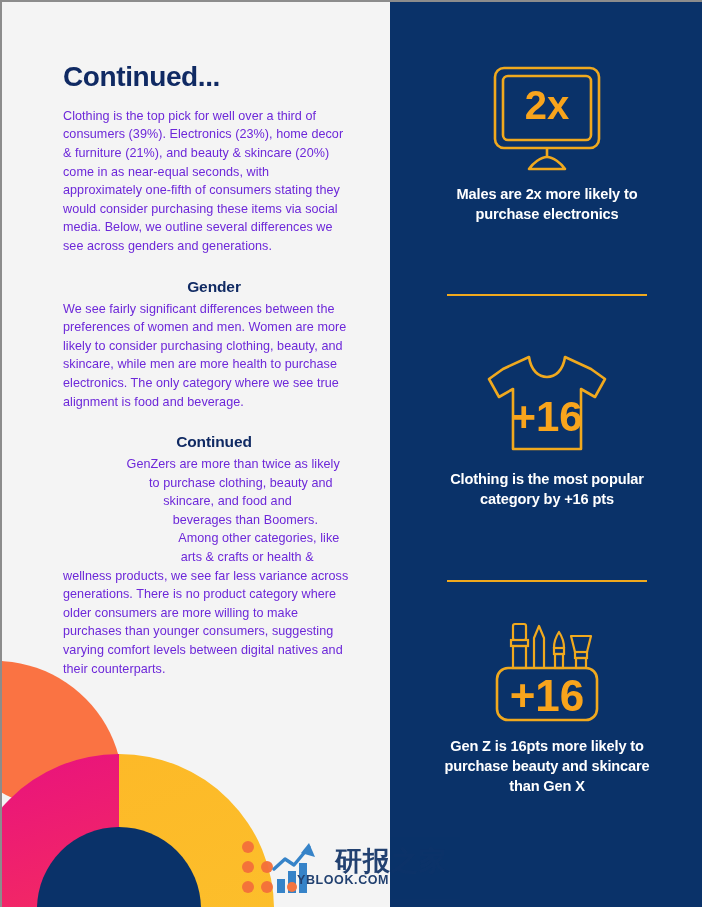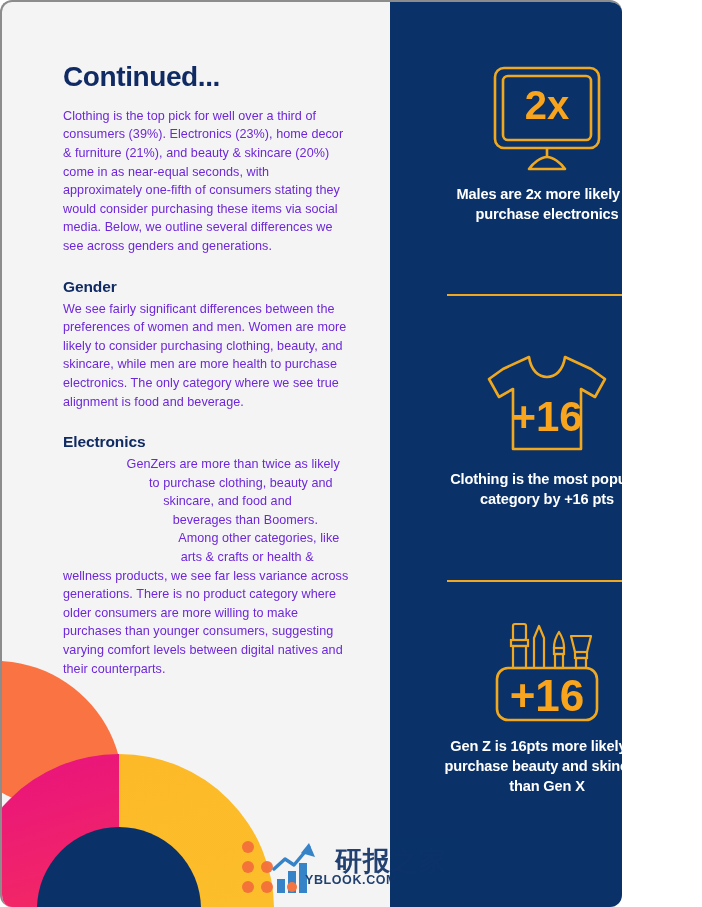--- a/index.html
+++ b/index.html
@@ -4,27 +4,26 @@
 <style>
   html,body{margin:0;padding:0;}
   body{
     width:702px;height:907px;
     background:#ffffff;
     font-family:"Liberation Sans","DejaVu Sans",sans-serif;
     overflow:hidden;
   }
   .page{
     position:relative;
-    width:622px;height:907px;
+    width:702px;height:907px;
     background:#f4f4f4;
     overflow:hidden;
     box-sizing:border-box;
     border-left:2px solid #8c8c8c;
     border-top:2px solid #8c8c8c;
-    border-radius:12px;
   }
 
   
   .navy-panel{
     position:absolute;
     left:388px;top:0;
     width:314px;height:907px;
     background:#0a3269;
     z-index:3;
   }
@@ -53,22 +52,23 @@
     font-size:12.6px;
     line-height:18.6px;
     color:#6d28d9;
     margin:0;
     letter-spacing:0.05px;
   }
   .sec-head{
     font-size:15.5px;
     font-weight:bold;
     color:#102a63;
-    margin:22px 0 4px 0;
+    margin:22px 0 4px 16px;
     letter-spacing:-0.1px;
+    text-align:center;
   }
   .wrap-float{
     float:left;
     width:118px;
     height:100px;
     shape-outside:circle(118px at 0 118px);
     -webkit-shape-outside:circle(118px at 0 118px);
   }
 
   
@@ -123,21 +123,21 @@
   .wm-cn{
     position:absolute;left:64px;top:6px;
     font-size:27px;font-weight:bold;
     color:#1a3a6b;
     letter-spacing:1px;
     font-family:"DejaVu Sans",sans-serif;
     white-space:nowrap;
     margin-left:32px;
   }
   .wm-en{
-    position:absolute;left:66px;top:36px;
+    position:absolute;left:58px;top:36px;
     font-size:12.5px;font-weight:bold;
     color:#1a3a6b;
     letter-spacing:.6px;
     white-space:nowrap;
   }
   .wm-mask{
     position:absolute;
     left:151px;top:0;width:70px;height:62px;
     background:#0a3269;
     mix-blend-mode:normal;
@@ -183,21 +183,21 @@
       </g>
     </svg>
 
     <div class="content">
       <h1 class="title">Continued...</h1>
       <p class="body-text">Clothing is the top pick for well over a third of consumers (39%). Electronics (23%), home decor &amp; furniture (21%), and beauty &amp; skincare (20%) come in as near-equal seconds, with approximately one-fifth of consumers stating they would consider purchasing these items via social media. Below, we outline several differences we see across genders and generations.</p>
 
       <h2 class="sec-head">Gender</h2>
       <p class="body-text">We see fairly significant differences between the preferences of women and men. Women are more likely to consider purchasing clothing, beauty, and skincare, while men are more health to purchase electronics. The only category where we see true alignment is food and beverage.</p>
 
-      <h2 class="sec-head">Electronics</h2>
+      <h2 class="sec-head">Continued</h2>
       <p class="body-text">
         <span class="wrap-float"></span>
         <span>GenZers are more than twice as likely to purchase clothing, beauty and skincare, and food and beverages than Boomers. Among other categories, like arts &amp; crafts or health &amp; wellness products, we see far less variance across generations. There is no product category where older consumers are more willing to make purchases than younger consumers, suggesting varying comfort levels between digital natives and their counterparts.</span>
       </p>
     </div>
   </div>
 
   <div class="navy-panel">
 
     <div class="stat stat-1">

